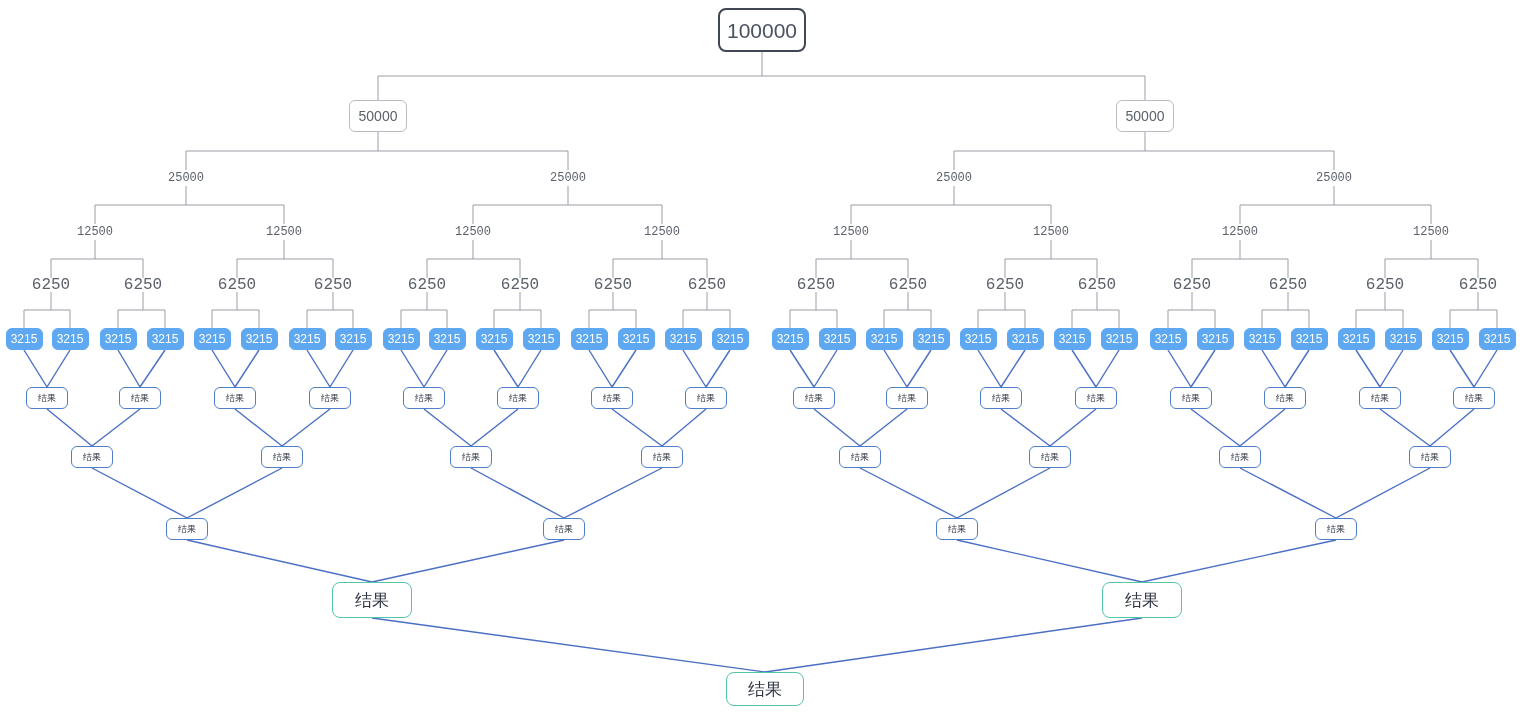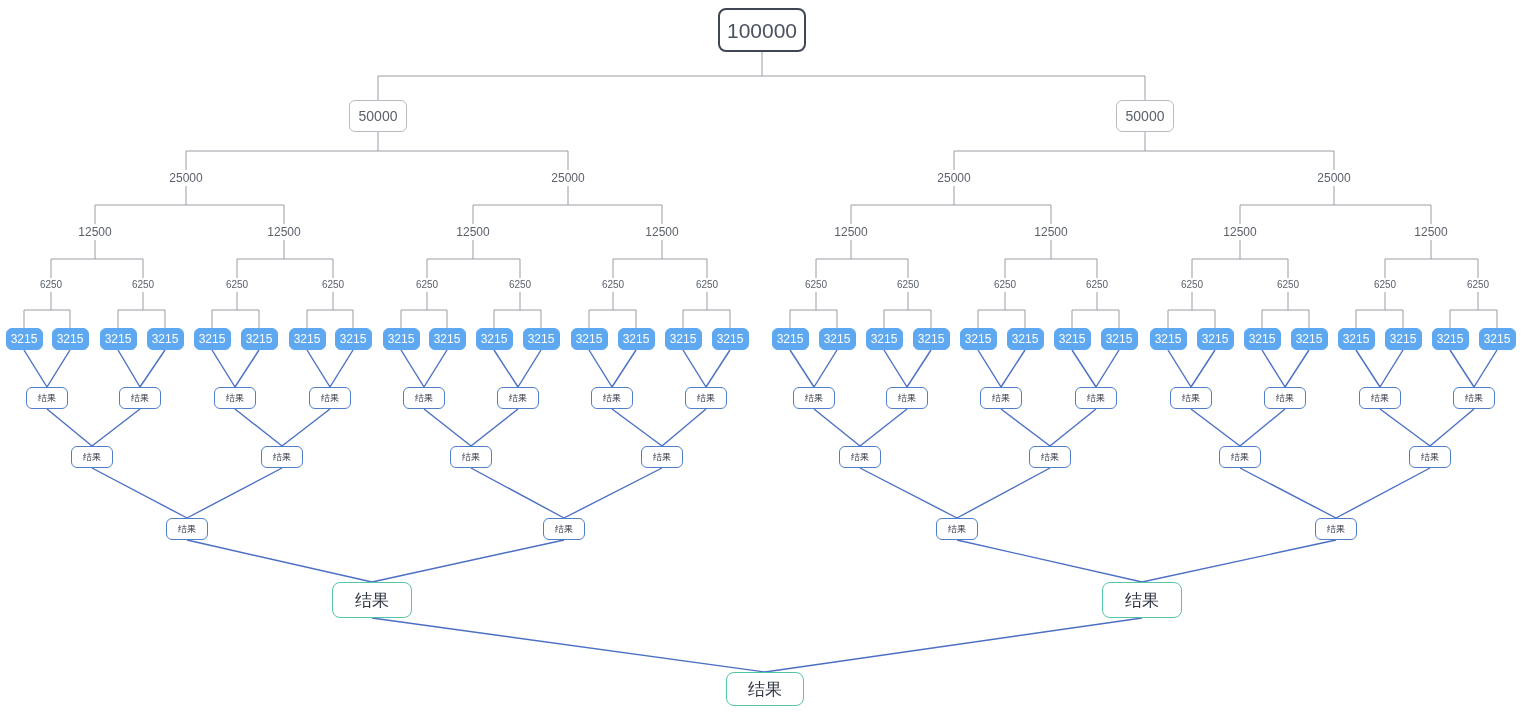--- a/index.html
+++ b/index.html
@@ -49,23 +49,24 @@
     background: #ffffff;
     color: #5b616b;
     font-size: 14px;
   }
   
   .node.plain {
     border: none;
     background: transparent;
     color: #5b616b;
     font-size: 12px;
+    font-family: Liberation Mono, monospace;
   }
   .node.plain.small {
-    font-size: 10px;
+    font-size: 16px;
   }
   
   .node.leaf {
     background: #5da8f0;
     border: 1px solid #5da8f0;
     border-radius: 6px;
     color: #ffffff;
     font-size: 12px;
   }
   

